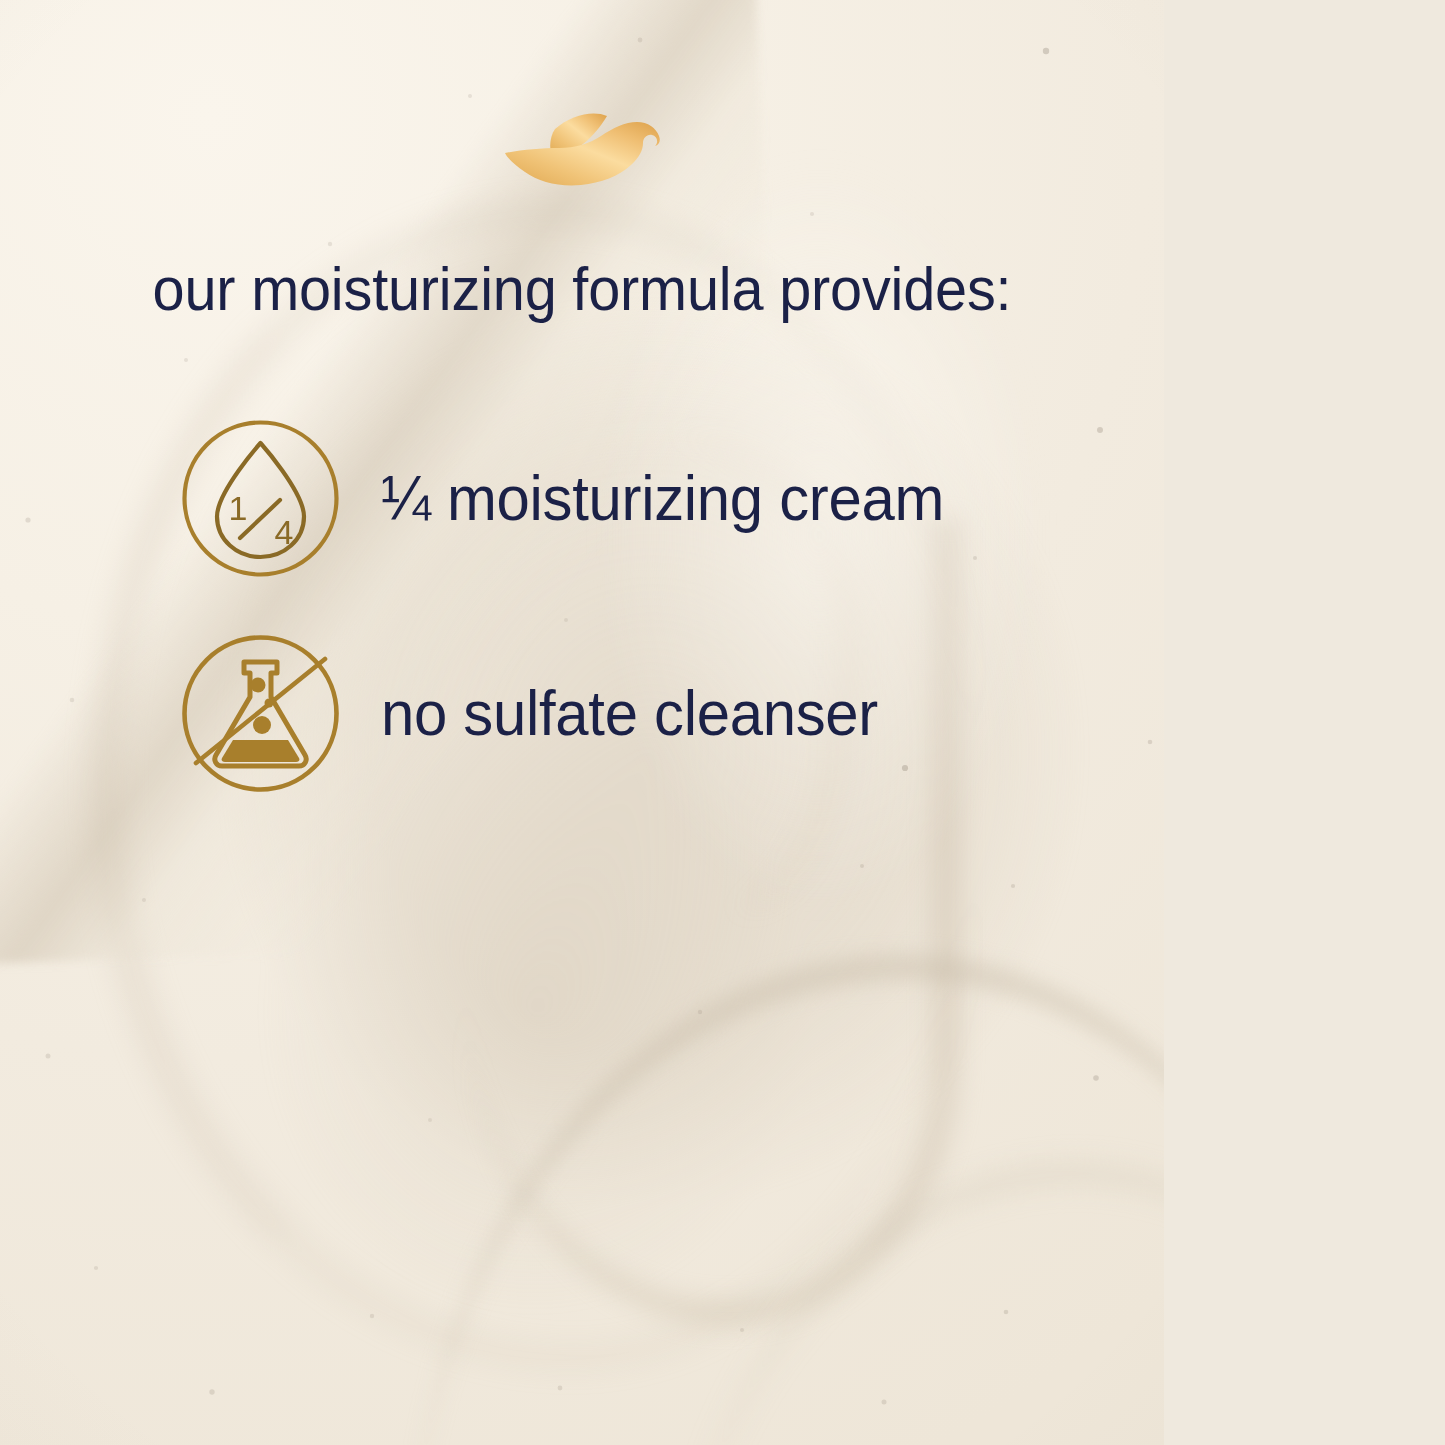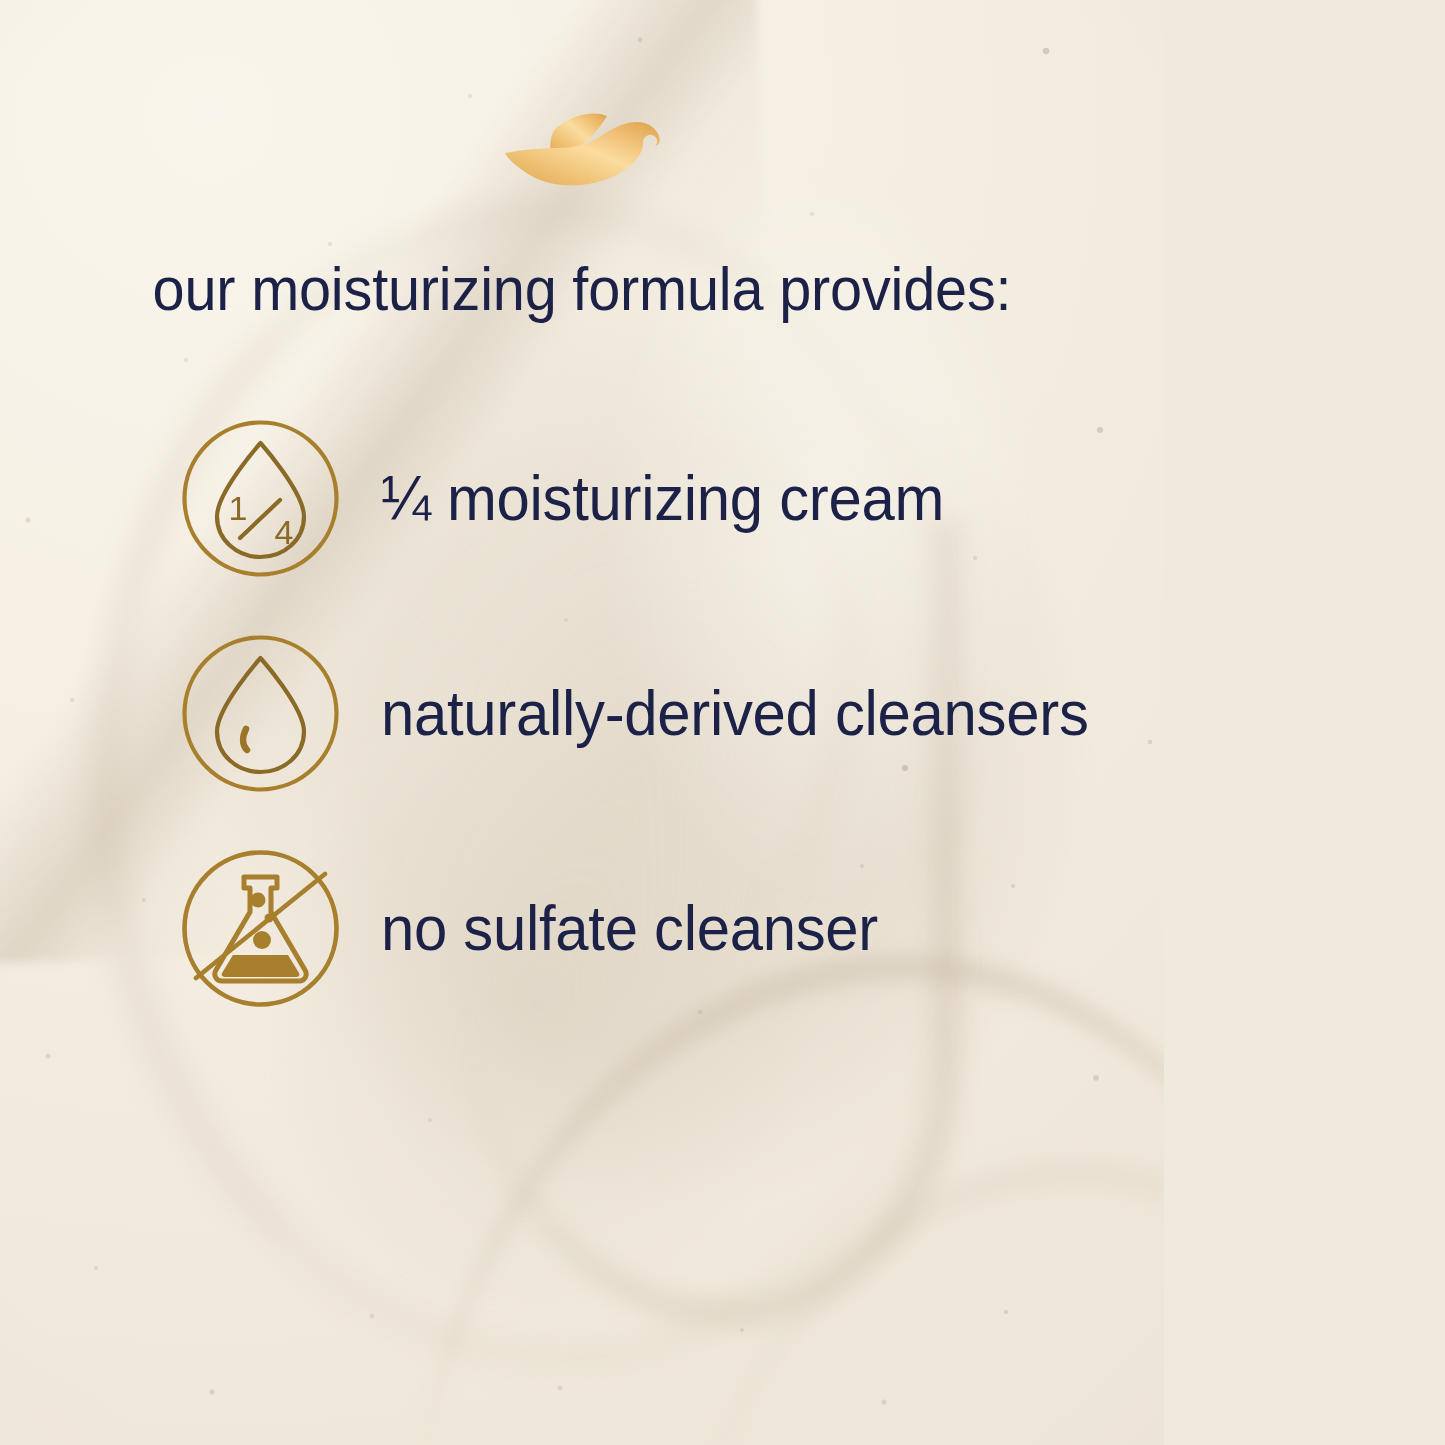--- a/index.html
+++ b/index.html
@@ -298,28 +298,20 @@
           <path d="M82.5 27 C82.5 27 126 76 126 100.5 C126 124 106 141 82.5 141 C59 141 39 124 39 100.5 C39 76 82.5 27 82.5 27 Z" fill="none" stroke="#8A6A26" stroke-width="4.2" stroke-linejoin="round"></path>
           <g stroke="#8A6A26" stroke-width="4.2" stroke-linecap="round" fill="none">
             <line x1="62" y1="122" x2="102" y2="84"></line>
           </g>
           <text x="60" y="104" font-family="'Liberation Sans',sans-serif" font-size="34" fill="#8A6A26" text-anchor="middle">1</text>
           <text x="106" y="128" font-family="'Liberation Sans',sans-serif" font-size="34" fill="#8A6A26" text-anchor="middle">4</text>
         </svg>
         <div class="benefit-label">¼  moisturizing cream</div>
       </div>
 
-      <div class="benefit-row">
-        <svg class="benefit-icon" viewBox="0 0 165 165" aria-hidden="true">
-          <circle cx="82.5" cy="82.5" r="76" fill="none" stroke="#A87F2C" stroke-width="4.2"></circle>
-          <path d="M82.5 27 C82.5 27 126 76 126 100.5 C126 124 106 141 82.5 141 C59 141 39 124 39 100.5 C39 76 82.5 27 82.5 27 Z" fill="none" stroke="#8A6A26" stroke-width="4.2" stroke-linejoin="round"></path>
-          <path d="M68 98 C64 106 64 114 69 119" fill="none" stroke="#9A7528" stroke-width="6.5" stroke-linecap="round"></path>
-        </svg>
-        <div class="benefit-label">naturally-derived cleansers</div>
-      </div>
 
 
       <div class="benefit-row">
         <svg class="benefit-icon" viewBox="0 0 165 165" aria-hidden="true">
           <circle cx="82.5" cy="82.5" r="76" fill="none" stroke="#A87F2C" stroke-width="4.6"></circle>
 
           <path d="M66 31 L99 31 L99 42 L93 42 L93 66 L127 124 C130 129 127 135 121 135
                    L44 135 C38 135 35 129 38 124 L72 66 L72 42 L66 42 Z" fill="none" stroke="#A87F2C" stroke-width="5" stroke-linejoin="round"></path>
 
           <path d="M55 109 L110 109 L121 127 C122 129 121 131 118 131 L47 131 C44 131 43 129 44 127 Z" fill="#A87F2C"></path>

